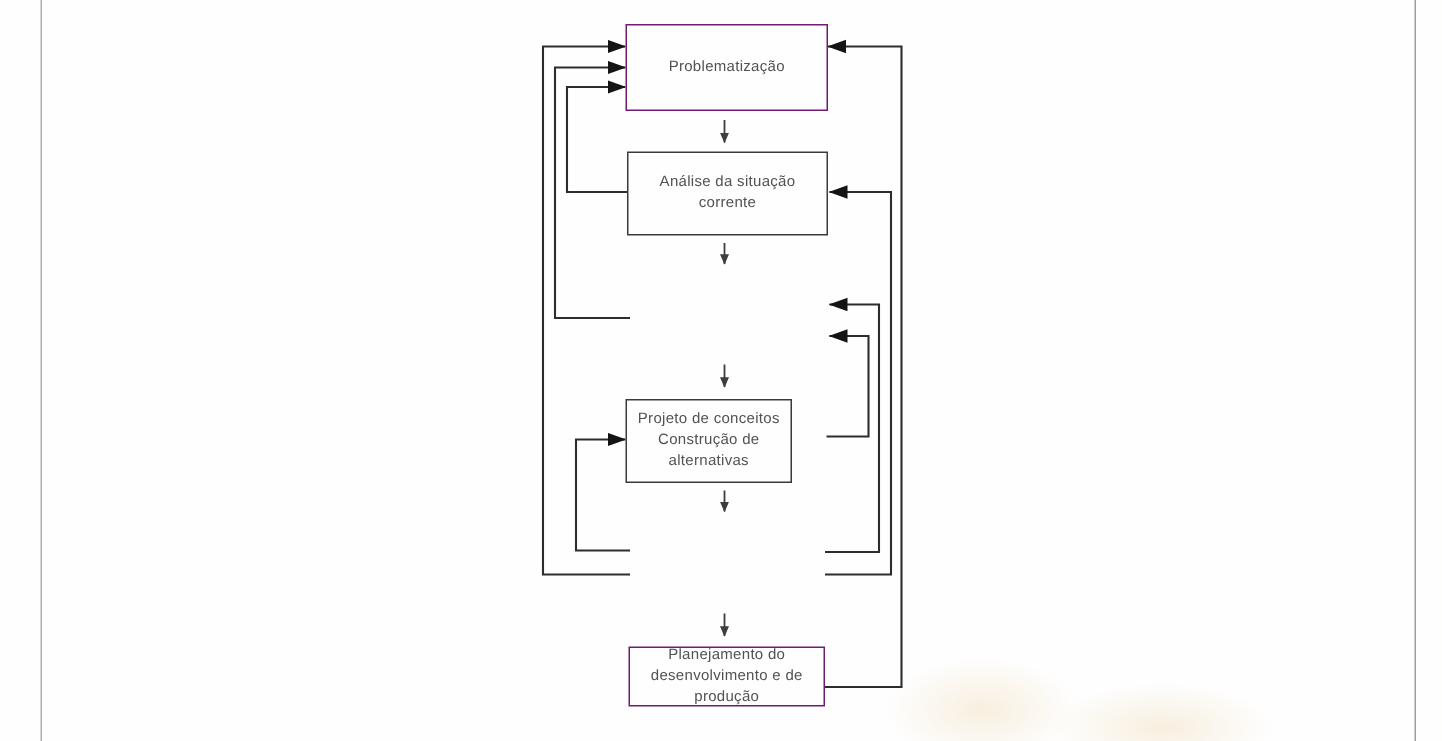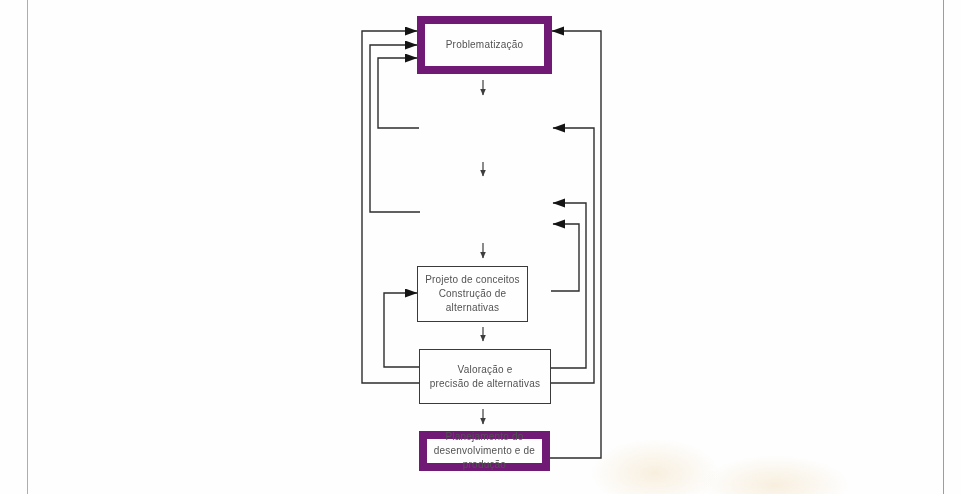--- a/index.html
+++ b/index.html
@@ -32,21 +32,21 @@
     background: #fefefe;
     display: flex; align-items: center; justify-content: center;
     text-align: center;
     color: #525252;
     font-size: 10px;
     line-height: 1.4;
     letter-spacing: 0.2px;
     box-sizing: border-box;
   }
   .node .lbl { white-space: pre-line; }
-  .node.heavy { border: 8px solid #701a75; }
+  .node.heavy { border: 1px solid #701a75; }
   .node.light { border: 1.5px solid #3a3a3a; }
 </style>
 </head>
 <body>
 
 <div class="stage">
 
   <div class="page-edge left"></div>
   <div class="page-edge right"></div>
   <div class="scan-smudge smudge-1"></div>
@@ -82,31 +82,31 @@
       <polyline points="550,383 594,383 594,128 553,128" marker-end="url(#arrBig)"></polyline>
       <polyline points="550,368 586,368 586,203 553,203" marker-end="url(#arrBig)"></polyline>
       <polyline points="551,291 579,291 579,224 553,224" marker-end="url(#arrBig)"></polyline>
     </g>
   </svg>
 
   <div class="node heavy" style="left:417px; top:16px;  width:135px; height:58px;">
     <span class="lbl">Problematização</span>
   </div>
 
+  <div class="node light" style="left:418px; top:101px; width:134px; height:56px;">
+    <span class="lbl">Análise da situação
+corrente</span>
+  </div>
 
 
   <div class="node light" style="left:417px; top:266px; width:111px; height:56px;">
     <span class="lbl">Projeto de conceitos
 Construção de alternativas</span>
   </div>
 
-  <div class="node light" style="left:419px; top:349px; width:132px; height:55px;">
-    <span class="lbl">Valoração e
-precisão de alternativas</span>
-  </div>
 
   <div class="node heavy" style="left:419px; top:431px; width:131px; height:40px;">
     <span class="lbl">Planejamento do
 desenvolvimento e de
 produção</span>
   </div>
 
 </div>
 
 </body></html>

